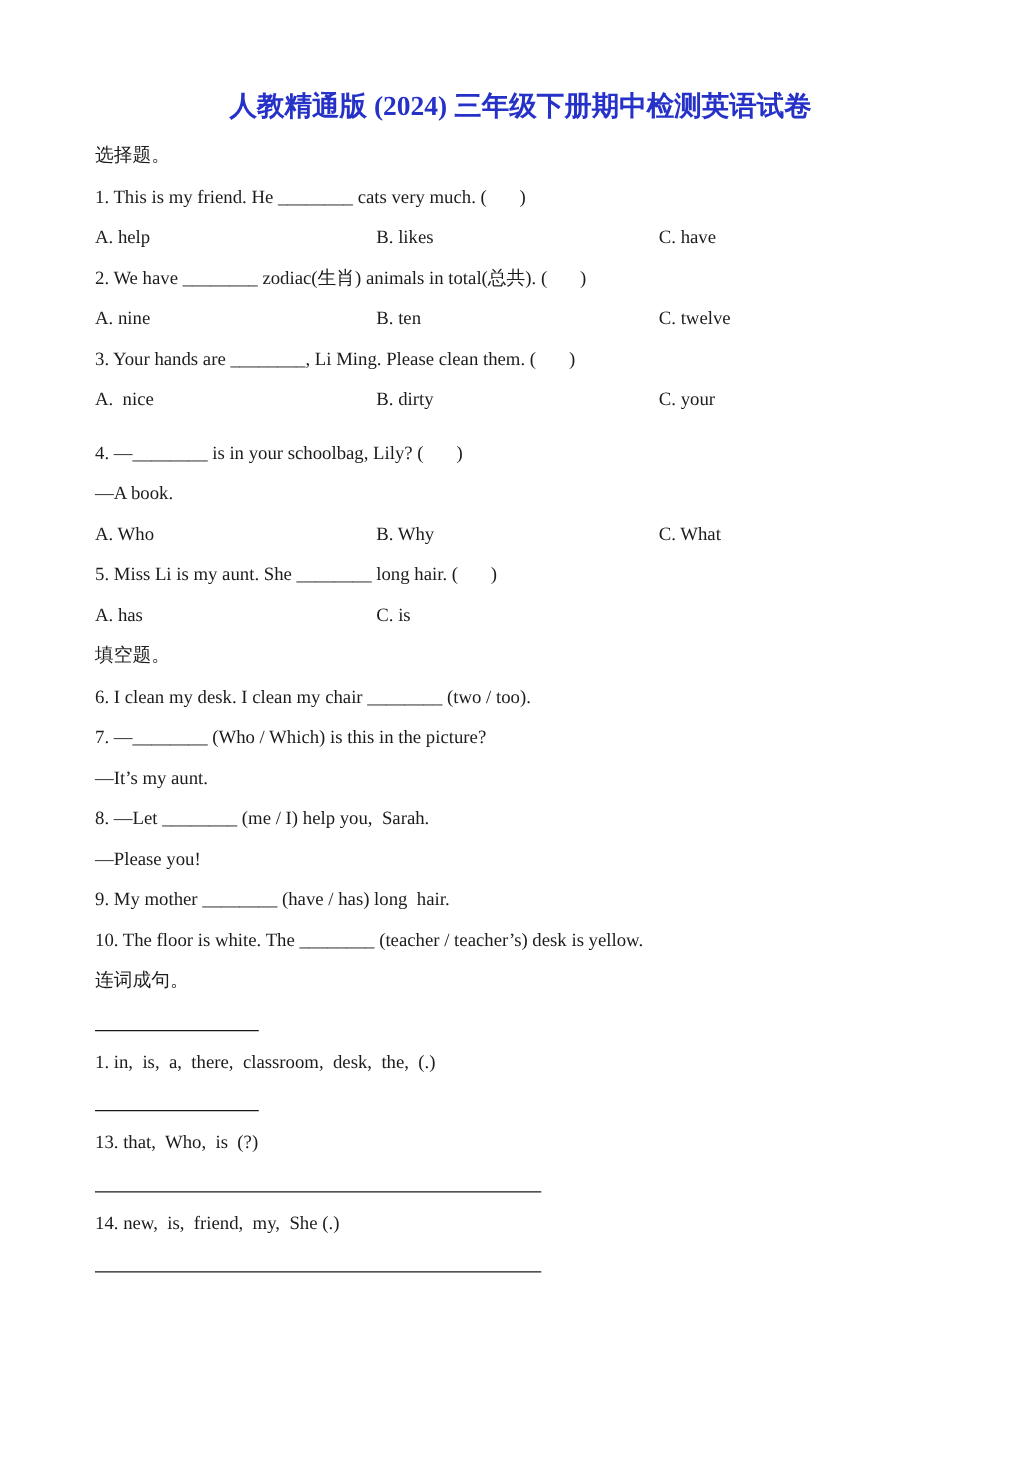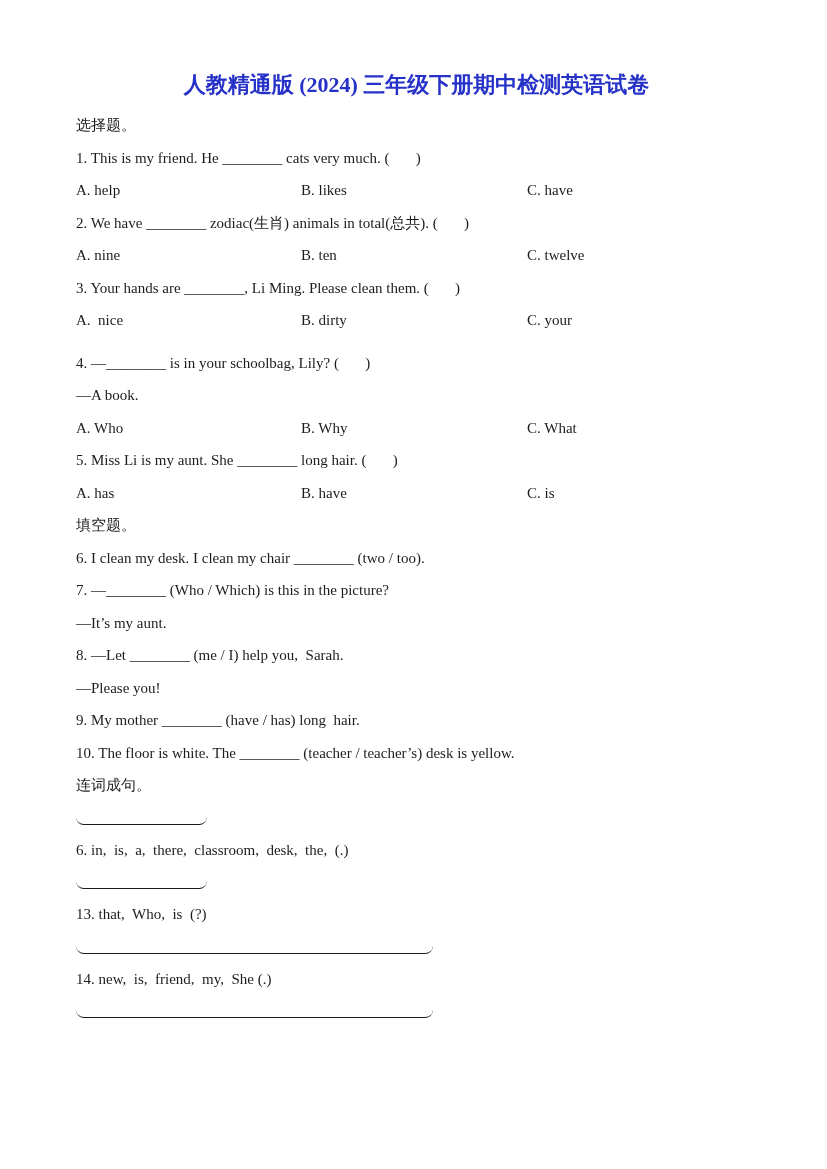--- a/index.html
+++ b/index.html
@@ -1,15 +1,15 @@
 <!DOCTYPE html>
 <html><head>
 <meta charset="utf-8">
 <style>
-  * { box-sizing: border-box; border-radius: 32px; }
+  * { box-sizing: border-box; }
   html, body { margin: 0; padding: 0; }
   body {
     width: 827px;
     height: 1169px;
     background: #ffffff;
     color: #1c1c1c;
     font-family: "Liberation Serif", "DejaVu Serif", serif;
   }
   .page {
     width: 827px;
@@ -84,42 +84,41 @@
     <div class="row">—A book.</div>
     <div class="options">
       <span class="opt">A. Who</span>
       <span class="opt">B. Why</span>
       <span class="opt">C. What</span>
     </div>
 
     <div class="row">5. Miss Li is my aunt. She ________ long hair. (       )</div>
     <div class="options">
       <span class="opt">A. has</span>
-      <span class="opt">B. have</span>
       <span class="opt">C. is</span>
     </div>
   </div>
 
   <div>
     <div class="row">填空题。</div>
     <div class="row">6. I clean my desk. I clean my chair ________ (two / too).</div>
     <div class="row">7. —________ (Who / Which) is this in the picture?</div>
     <div class="row">—It’s my aunt.</div>
     <div class="row">8. —Let ________ (me / I) help you,  Sarah.</div>
     <div class="row">—Please you!</div>
     <div class="row">9. My mother ________ (have / has) long  hair.</div>
     <div class="row">10. The floor is white. The ________ (teacher / teacher’s) desk is yellow.</div>
   </div>
 
   <div>
     <div class="row">连词成句。</div>
 
     <div class="answer-line"></div>
 
-    <div class="row">6. in,  is,  a,  there,  classroom,  desk,  the,  (.)</div>
+    <div class="row">1. in,  is,  a,  there,  classroom,  desk,  the,  (.)</div>
     <div class="answer-line"></div>
 
     <div class="row">13. that,  Who,  is  (?)</div>
     <div class="answer-line long"></div>
 
     <div class="row">14. new,  is,  friend,  my,  She (.)</div>
     <div class="answer-line long"></div>
   </div>
 
 </div>

